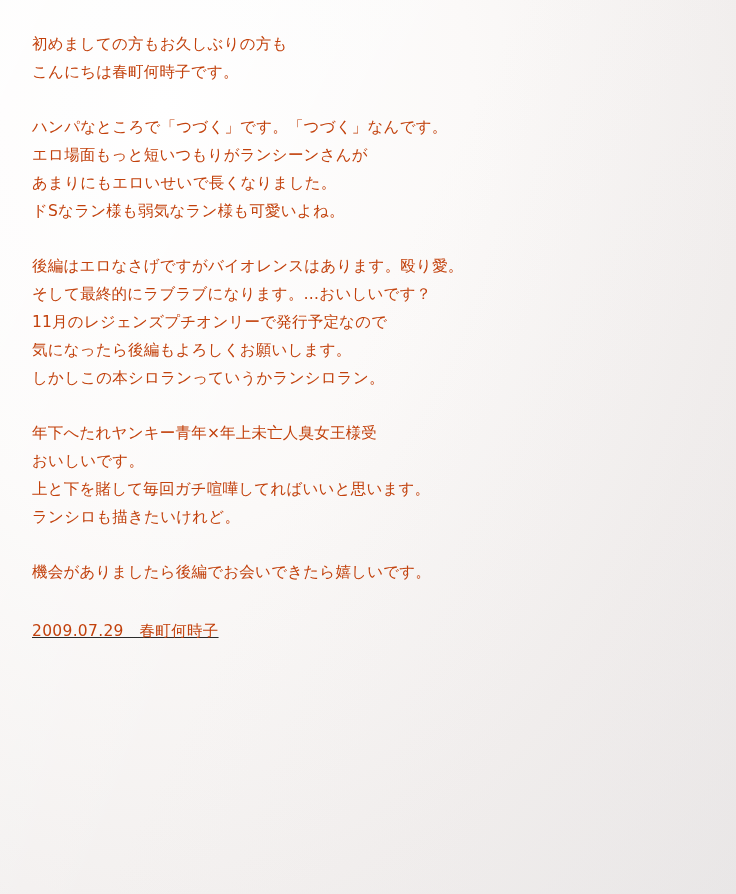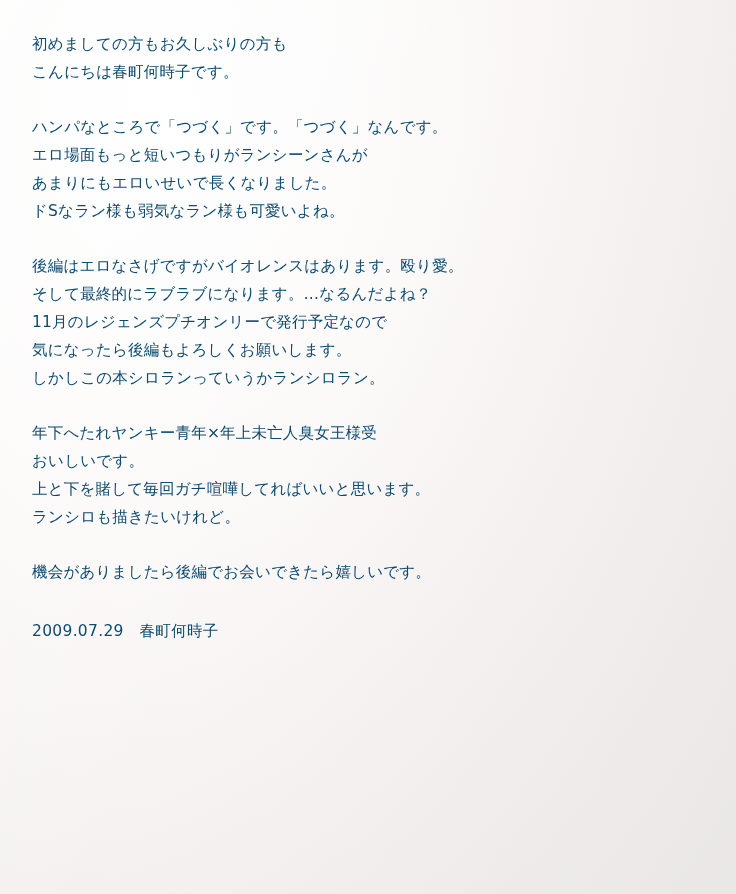--- a/index.html
+++ b/index.html
@@ -35,27 +35,28 @@
     right: 28px;
     color: #2b2b2b;
     font-size: 15.5px;
     line-height: 1.0;
   }
   .para {
     margin: 0 0 27px 0;
   }
   .para:last-child {
     margin-bottom: 0;
+    text-decoration: underline;
   }
   .line {
     display: block;
     white-space: pre;
     line-height: 28px;
     letter-spacing: 0.2px;
-    color: #0c4a6e;
+    color: #c2410c;
   }
   .signature {
     margin-top: 31px;
   }
   .signature .line {
     letter-spacing: 0.3px;
   }
 </style>
 </head>
 <body>
@@ -72,21 +73,21 @@
 
   <div class="para">
     <span class="line">ハンパなところで「つづく」です。「つづく」なんです。</span>
     <span class="line">エロ場面もっと短いつもりがランシーンさんが</span>
     <span class="line">あまりにもエロいせいで長くなりました。</span>
     <span class="line">ドSなラン様も弱気なラン様も可愛いよね。</span>
   </div>
 
   <div class="para">
     <span class="line">後編はエロなさげですがバイオレンスはあります。殴り愛。</span>
-    <span class="line">そして最終的にラブラブになります。…なるんだよね？</span>
+    <span class="line">そして最終的にラブラブになります。…おいしいです？</span>
     <span class="line">11月のレジェンズプチオンリーで発行予定なので</span>
     <span class="line">気になったら後編もよろしくお願いします。</span>
     <span class="line">しかしこの本シロランっていうかランシロラン。</span>
   </div>
 
   <div class="para">
     <span class="line">年下へたれヤンキー青年×年上未亡人臭女王様受</span>
     <span class="line">おいしいです。</span>
     <span class="line">上と下を賭して毎回ガチ喧嘩してればいいと思います。</span>
     <span class="line">ランシロも描きたいけれど。</span>

